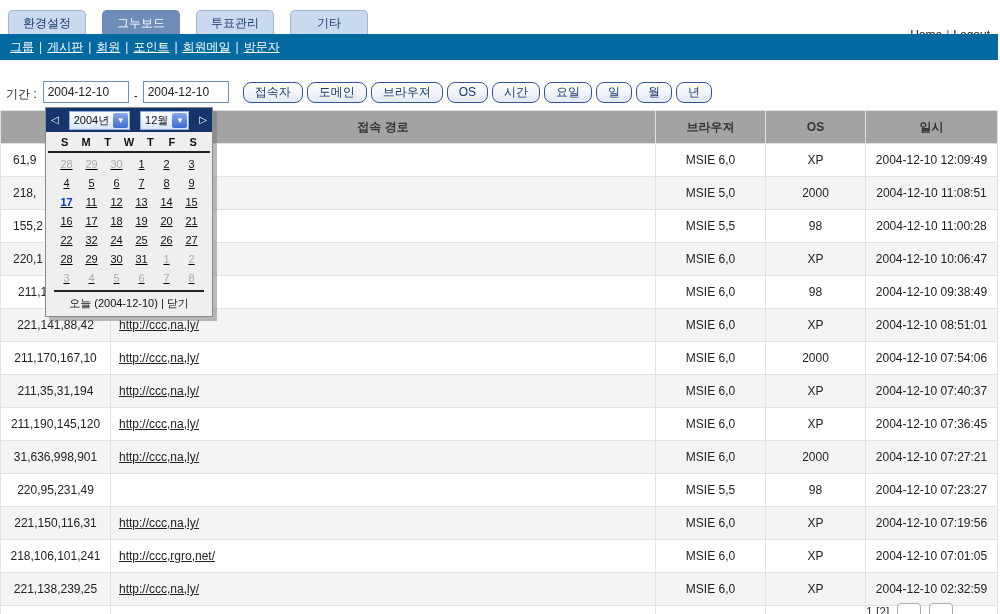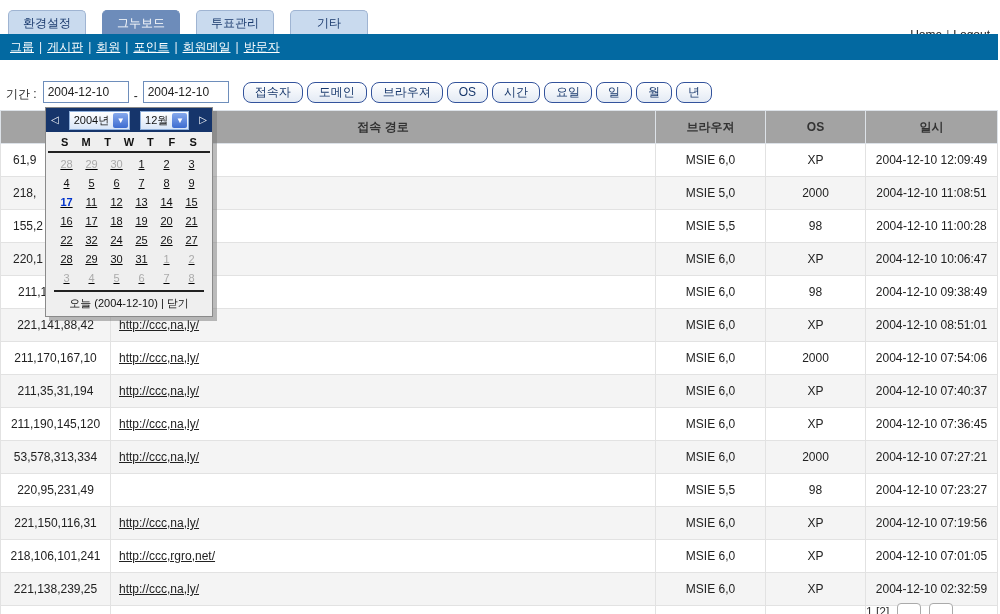--- a/index.html
+++ b/index.html
@@ -178,21 +178,21 @@
           <td class="ctr">2004-12-10 07:40:37</td>
         </tr>
         <tr>
           <td class="ip">211,190,145,120</td>
           <td class="path"><a class="url">http://ccc,na,ly/</a></td>
           <td class="ctr">MSIE 6,0</td>
           <td class="ctr">XP</td>
           <td class="ctr">2004-12-10 07:36:45</td>
         </tr>
         <tr class="even">
-          <td class="ip">53,578,313,334</td>
+          <td class="ip">31,636,998,901</td>
           <td class="path"><a class="url">http://ccc,na,ly/</a></td>
           <td class="ctr">MSIE 6,0</td>
           <td class="ctr">2000</td>
           <td class="ctr">2004-12-10 07:27:21</td>
         </tr>
         <tr>
           <td class="ip">220,95,231,49</td>
           <td class="path"></td>
           <td class="ctr">MSIE 5,5</td>
           <td class="ctr">98</td>

